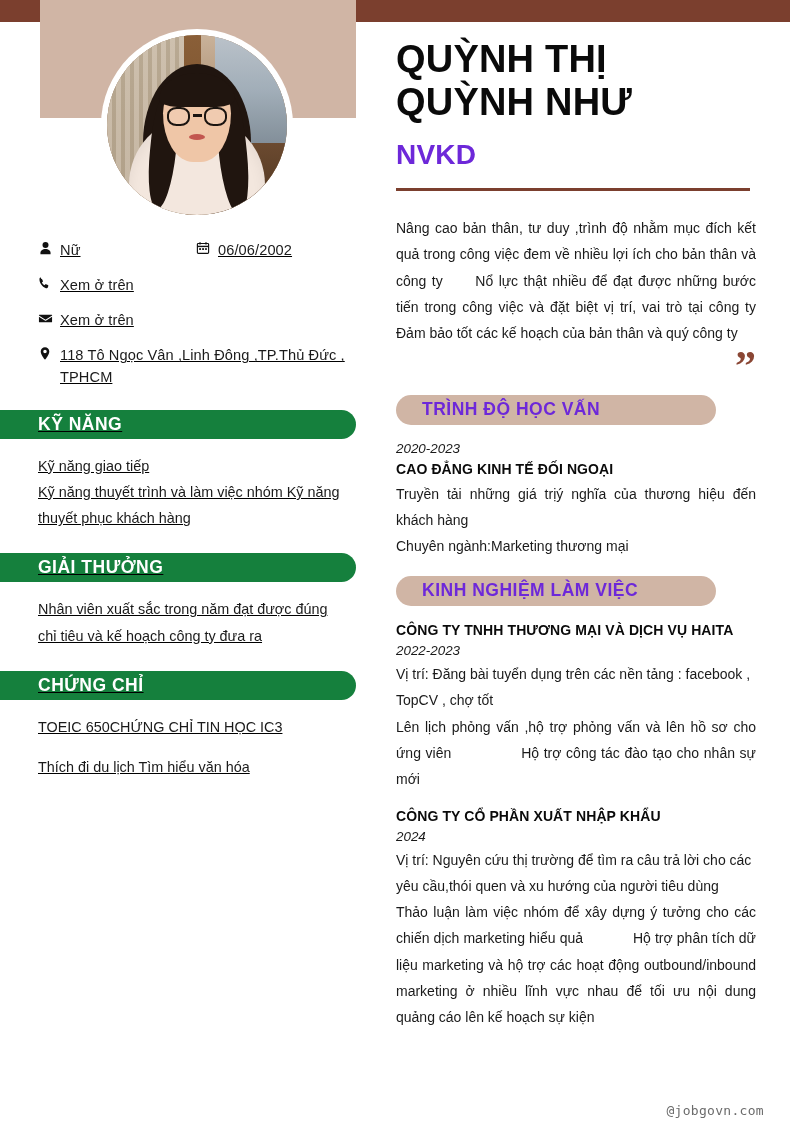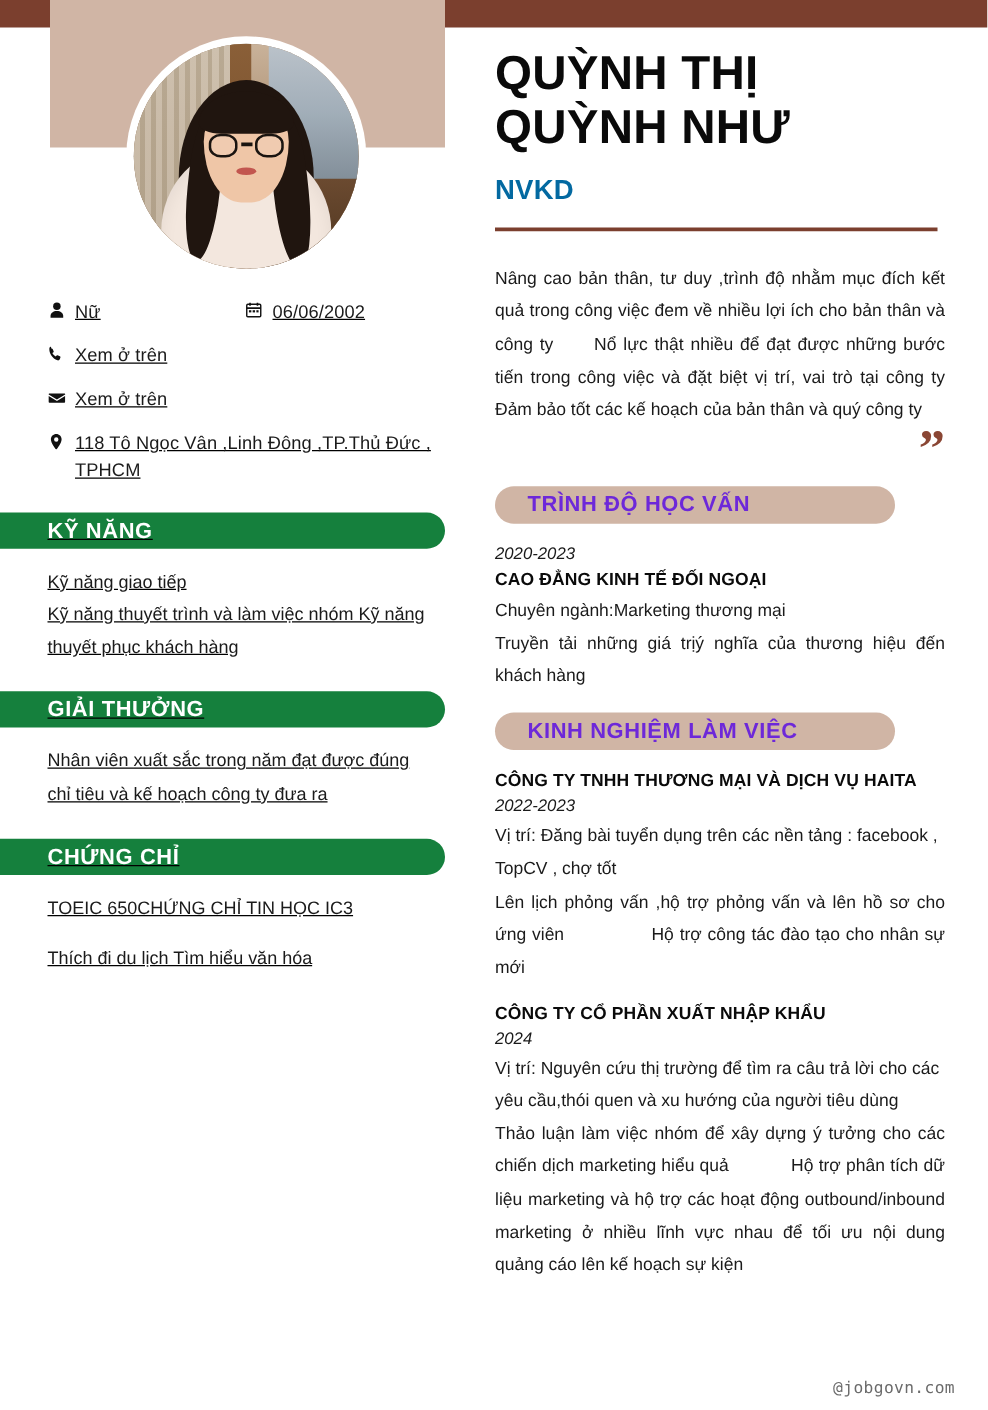--- a/index.html
+++ b/index.html
@@ -233,23 +233,23 @@
   .name {
     margin-top: 38px;
     font-size: 38px;
     font-weight: bold;
     line-height: 1.12;
     color: #0a0a0a;
     letter-spacing: .2px;
   }
   .role {
     margin-top: 16px;
-    font-size: 22px;
+    font-size: 28px;
     font-weight: bold;
-    color: #0369a1;
+    color: #6d28d9;
     letter-spacing: .2px;
   }
   .divider {
     margin-top: 17px;
     width: 354px;
     height: 3px;
     background: #7B3F2E;
   }
 
   .summary {
@@ -464,22 +464,22 @@
     <div class="summary">Nâng cao bản thân, tư duy ,trình độ nhằm mục đích kết quả trong công việc đem về nhiều lợi ích cho bản thân và công ty      Nổ lực thật nhiều để đạt được những bước tiến trong công việc và đặt biệt vị trí, vai trò tại công ty   Đảm bảo tốt các kế hoạch của bản thân và quý công ty</div>
     <div class="quote-mark">”</div>
 
     <div>
       <div class="pill-right">
         <span class="pill-title">TRÌNH ĐỘ HỌC VẤN</span>
       </div>
       <div class="entry">
         <div class="entry-date">2020-2023</div>
         <div class="entry-title">CAO ĐẲNG KINH TẾ ĐỐI NGOẠI</div>
+        <div class="entry-line just">Truyền tải những giá trịý nghĩa của thương hiệu đến khách hàng</div>
         <div class="entry-line">Chuyên ngành:Marketing thương mại</div>
-        <div class="entry-line just">Truyền tải những giá trịý nghĩa của thương hiệu đến khách hàng</div>
       </div>
     </div>
 
     <div>
       <div class="pill-right">
         <span class="pill-title">KINH NGHIỆM LÀM VIỆC</span>
       </div>
 
       <div class="entry">
         <div class="entry-title">CÔNG TY TNHH THƯƠNG MẠI  VÀ DỊCH VỤ HAITA</div>

